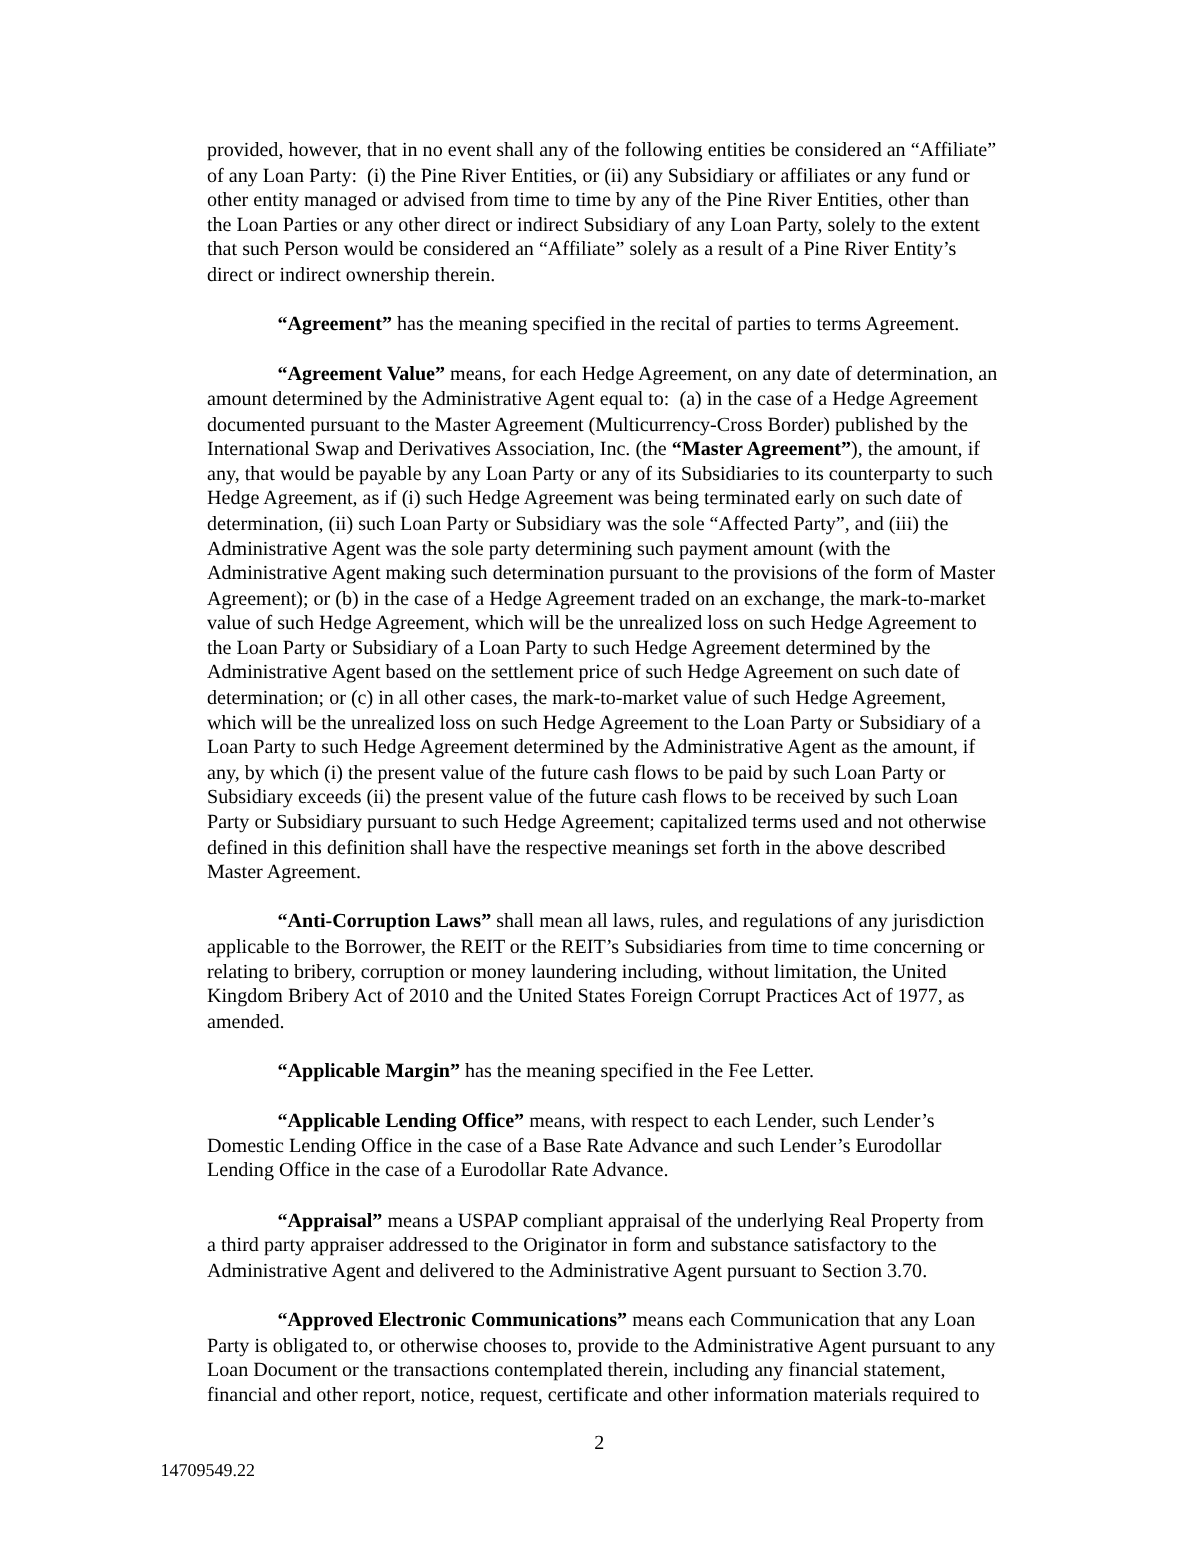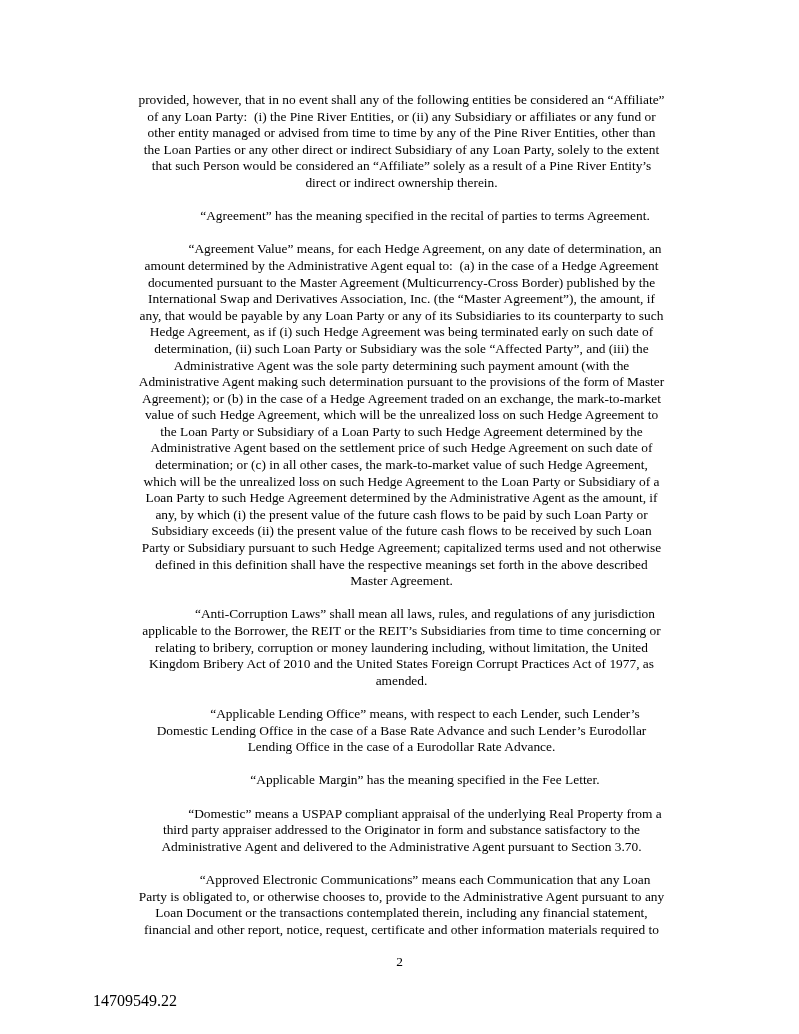--- a/index.html
+++ b/index.html
@@ -16,62 +16,61 @@
     font-family: "Liberation Serif", "DejaVu Serif", serif;
     color: #000000;
   }
   .doc-body {
     position: absolute;
     left: 138px;
     top: 92px;
     width: 527px;
     font-size: 13.4px;
     line-height: 16.6px;
-    text-align: center;
+    text-align: left;
   }
   .para {
     margin: 0 0 16.6px 0;
     padding: 0;
   }
   .para:last-child {
     margin-bottom: 0;
   }
   .para.indent {
     text-indent: 47px;
   }
   .bold {
-    font-weight: normal;
+    font-weight: bold;
   }
   .page-number {
     position: absolute;
     top: 954px;
     left: 0;
     width: 100%;
     text-align: center;
     font-size: 13.4px;
     line-height: 16.6px;
   }
   .doc-id {
     position: absolute;
     top: 972px;
-    left: 93px;
-    font-size: 16px;
+    left: 107px;
+    font-size: 12px;
     line-height: 16.6px;
-    margin-top: 21px;
   }
 </style>
 </head>
 <body>
 
 <div class="page">
   <div class="doc-body">
       <p class="para"><span class="plain">provided, however, that in no event shall any of the following entities be considered an “Affiliate” of any Loan Party:&nbsp; (i) the Pine River Entities, or (ii) any Subsidiary or affiliates or any fund or other entity managed or advised from time to time by any of the Pine River Entities, other than the Loan Parties or any other direct or indirect Subsidiary of any Loan Party, solely to the extent that such Person would be considered an “Affiliate” solely as a result of a Pine River Entity’s direct or indirect ownership therein.</span></p>
       <p class="para indent"><span class="bold">“Agreement”</span><span class="plain"> has the meaning specified in the recital of parties to terms Agreement.</span></p>
       <p class="para indent"><span class="bold">“Agreement Value”</span><span class="plain"> means, for each Hedge Agreement, on any date of determination, an amount determined by the Administrative Agent equal to:&nbsp; (a) in the case of a Hedge Agreement documented pursuant to the Master Agreement (Multicurrency-Cross Border) published by the International Swap and Derivatives Association, Inc. (the </span><span class="bold">“Master Agreement”</span><span class="plain">), the amount, if any, that would be payable by any Loan Party or any of its Subsidiaries to its counterparty to such Hedge Agreement, as if (i) such Hedge Agreement was being terminated early on such date of determination, (ii) such Loan Party or Subsidiary was the sole “Affected Party”, and (iii) the Administrative Agent was the sole party determining such payment amount (with the Administrative Agent making such determination pursuant to the provisions of the form of Master Agreement); or (b) in the case of a Hedge Agreement traded on an exchange, the mark-to-market value of such Hedge Agreement, which will be the unrealized loss on such Hedge Agreement to the Loan Party or Subsidiary of a Loan Party to such Hedge Agreement determined by the Administrative Agent based on the settlement price of such Hedge Agreement on such date of determination; or (c) in all other cases, the mark-to-market value of such Hedge Agreement, which will be the unrealized loss on such Hedge Agreement to the Loan Party or Subsidiary of a Loan Party to such Hedge Agreement determined by the Administrative Agent as the amount, if any, by which (i) the present value of the future cash flows to be paid by such Loan Party or Subsidiary exceeds (ii) the present value of the future cash flows to be received by such Loan Party or Subsidiary pursuant to such Hedge Agreement; capitalized terms used and not otherwise defined in this definition shall have the respective meanings set forth in the above described Master Agreement.</span></p>
       <p class="para indent"><span class="bold">“Anti-Corruption Laws”</span><span class="plain"> shall mean all laws, rules, and regulations of any jurisdiction applicable to the Borrower, the REIT or the REIT’s Subsidiaries from time to time concerning or relating to bribery, corruption or money laundering including, without limitation, the United Kingdom Bribery Act of 2010 and the United States Foreign Corrupt Practices Act of 1977, as amended.</span></p>
+      <p class="para indent"><span class="bold">“Applicable Margin”</span><span class="plain"> has the meaning specified in the Fee Letter.</span></p>
       <p class="para indent"><span class="bold">“Applicable Lending Office”</span><span class="plain"> means, with respect to each Lender, such Lender’s Domestic Lending Office in the case of a Base Rate Advance and such Lender’s Eurodollar Lending Office in the case of a Eurodollar Rate Advance.</span></p>
-      <p class="para indent"><span class="bold">“Applicable Margin”</span><span class="plain"> has the meaning specified in the Fee Letter.</span></p>
-      <p class="para indent"><span class="bold">“Domestic”</span><span class="plain"> means a USPAP compliant appraisal of the underlying Real Property from a third party appraiser addressed to the Originator in form and substance satisfactory to the Administrative Agent and delivered to the Administrative Agent pursuant to Section 3.70.</span></p>
+      <p class="para indent"><span class="bold">“Appraisal”</span><span class="plain"> means a USPAP compliant appraisal of the underlying Real Property from a third party appraiser addressed to the Originator in form and substance satisfactory to the Administrative Agent and delivered to the Administrative Agent pursuant to Section 3.70.</span></p>
       <p class="para indent"><span class="bold">“Approved Electronic Communications”</span><span class="plain"> means each Communication that any Loan Party is obligated to, or otherwise chooses to, provide to the Administrative Agent pursuant to any Loan Document or the transactions contemplated therein, including any financial statement, financial and other report, notice, request, certificate and other information materials required to</span></p>
     </div>
   <div class="page-number">2</div>
   <div class="doc-id">14709549.22</div>
 </div>
 
 </body></html>

